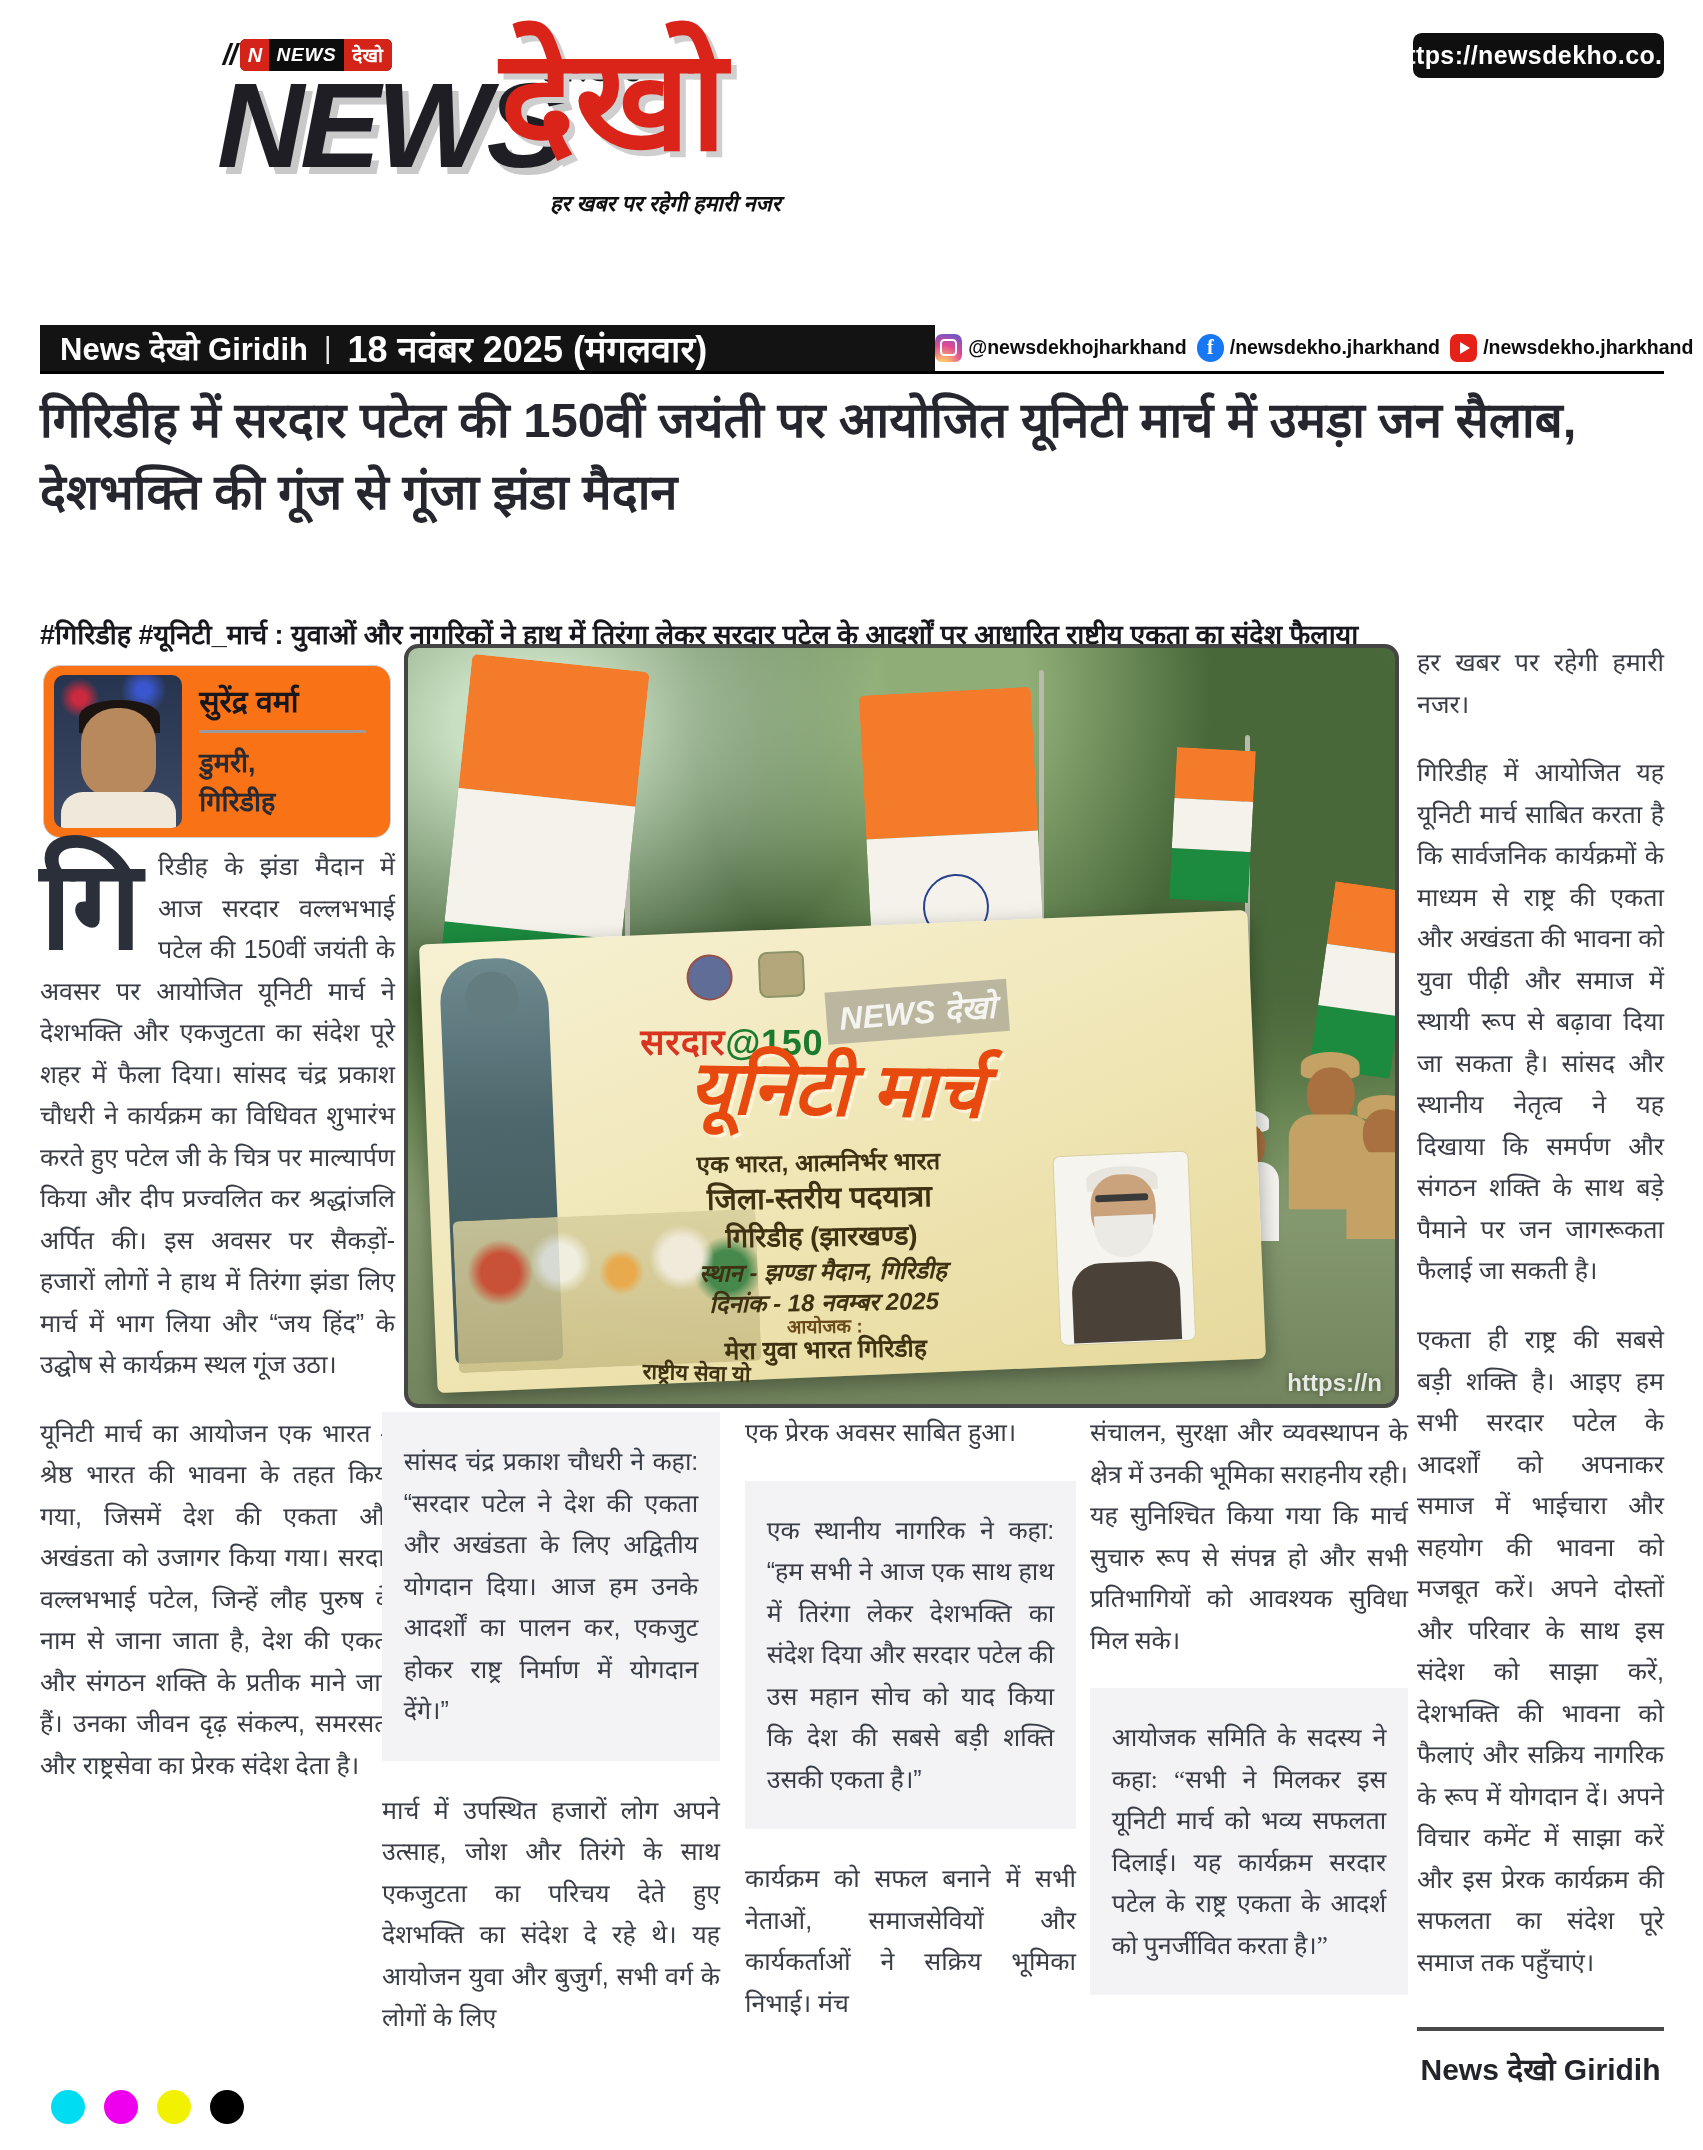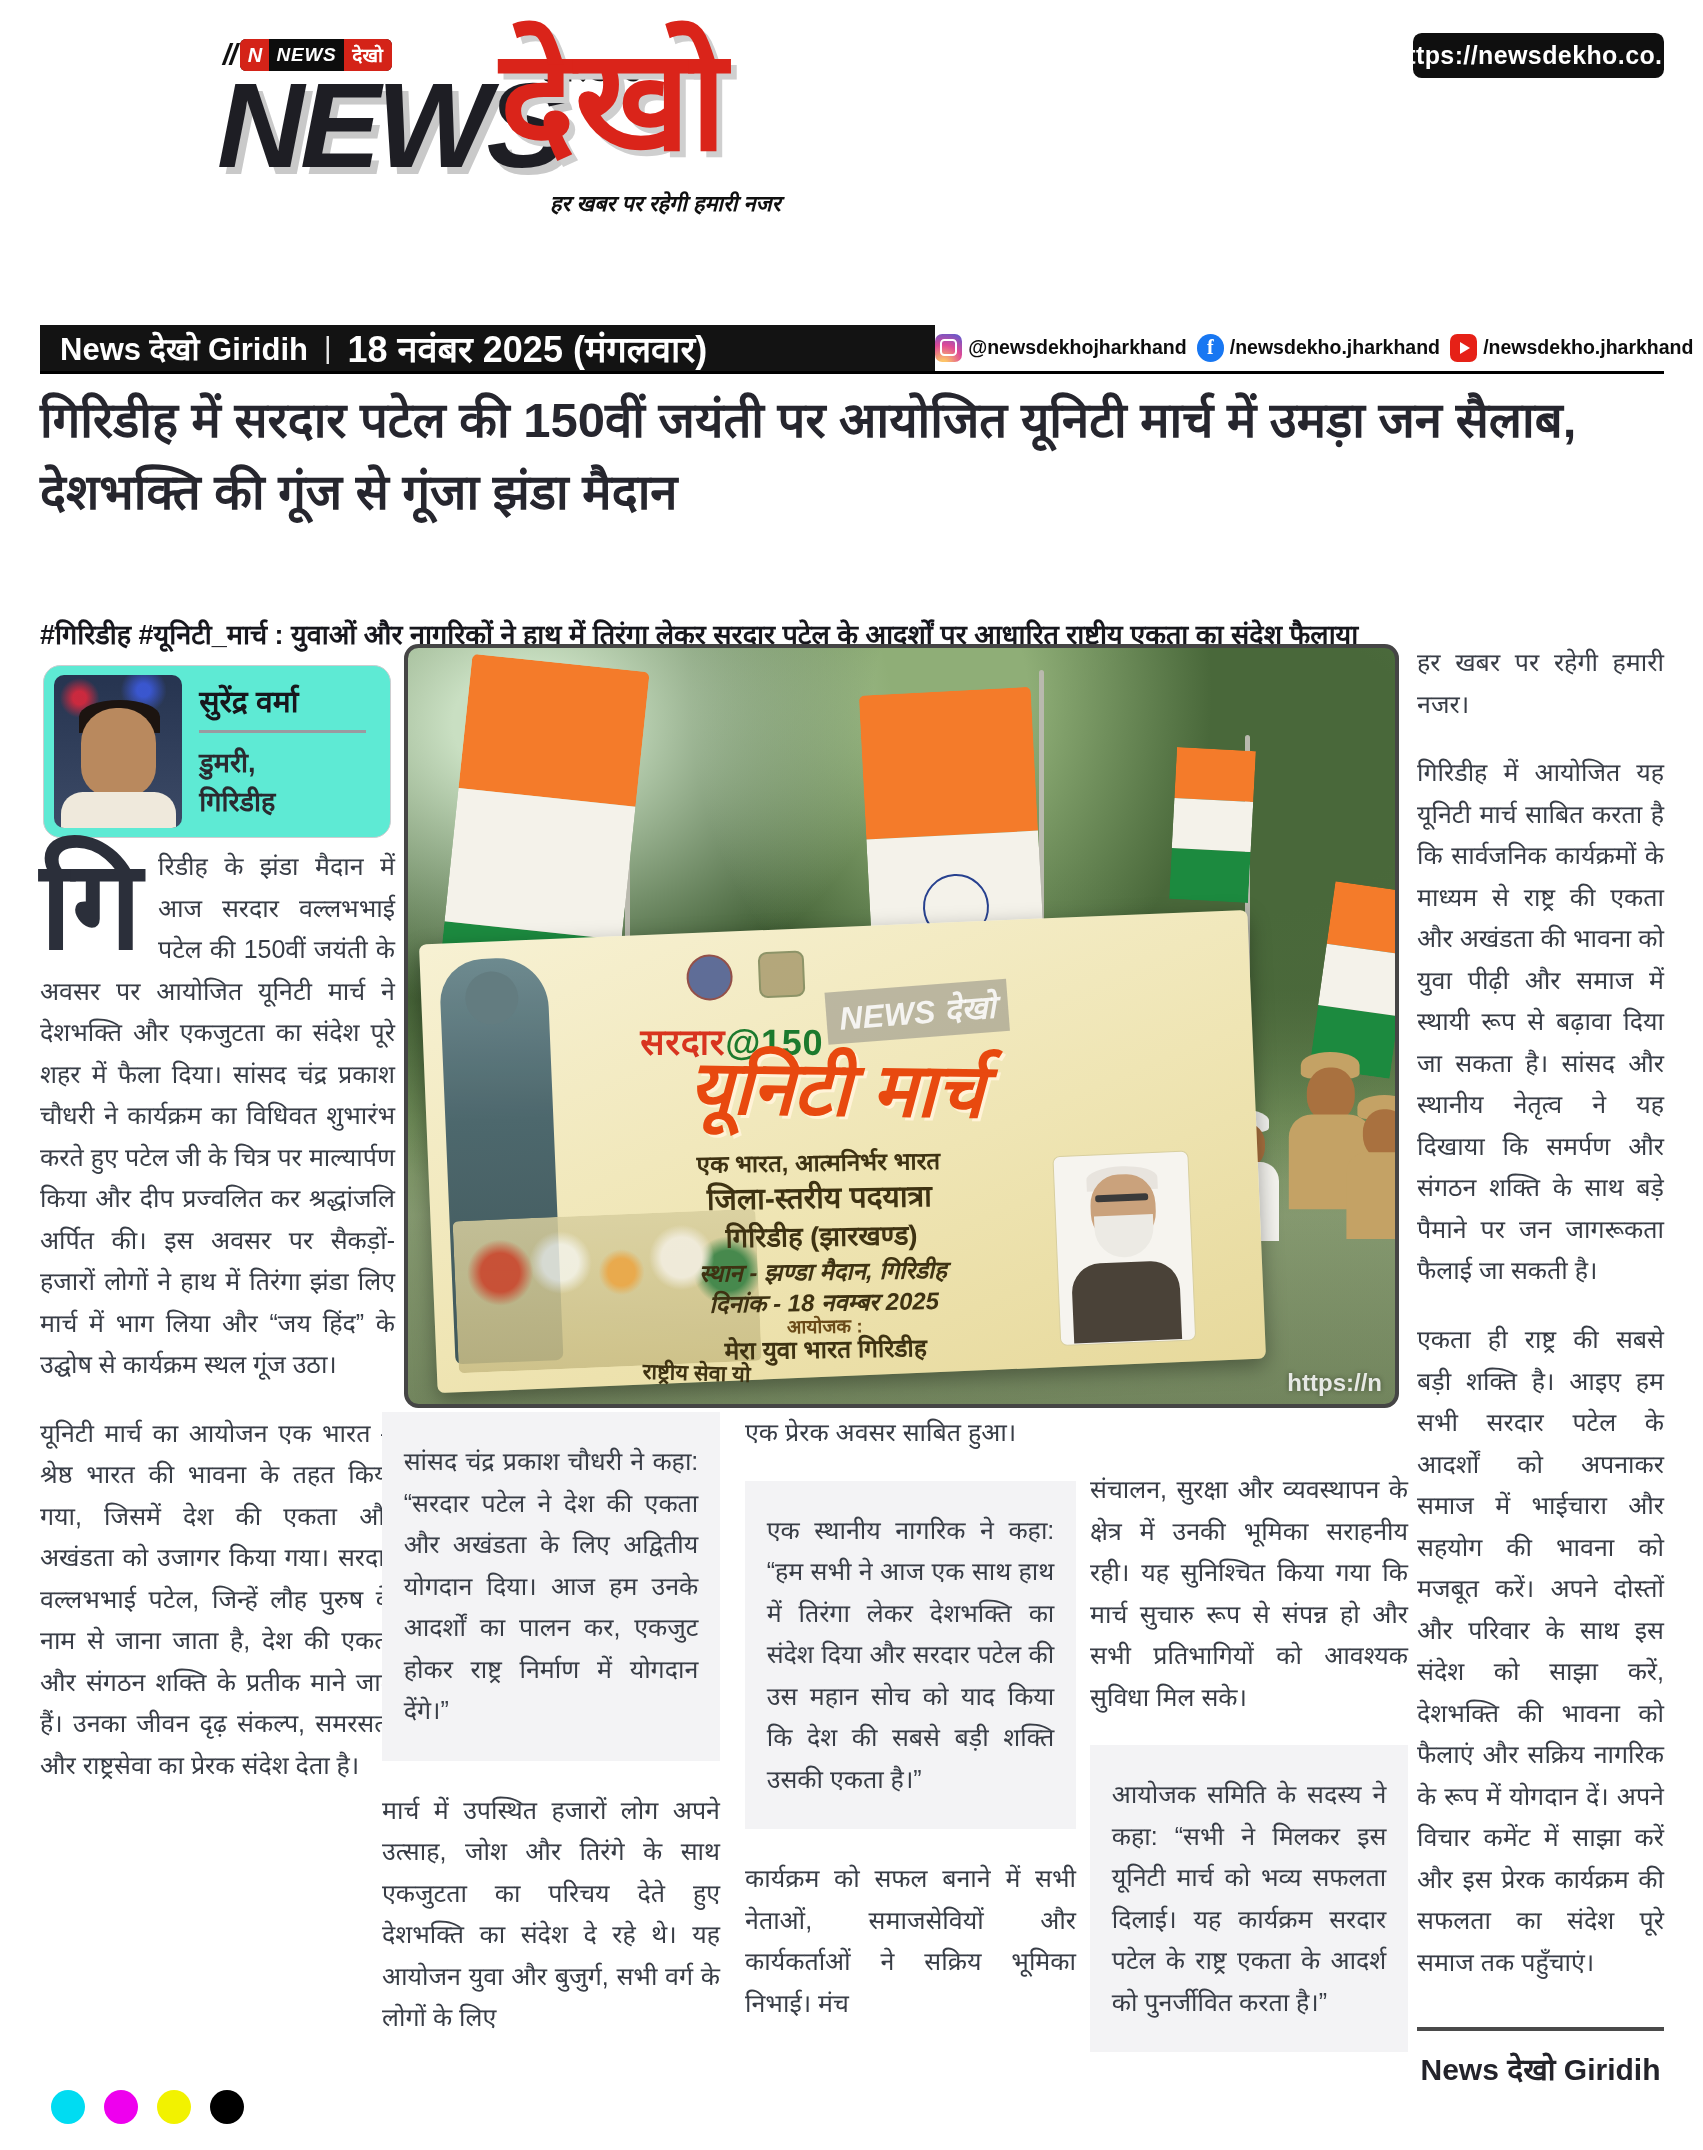--- a/index.html
+++ b/index.html
@@ -64,21 +64,21 @@
     font-size:49px;line-height:1.47;font-weight:800;color:#26262e;
     letter-spacing:0px;
   }
   .subheadline{
     position:absolute;left:40px;top:615px;width:1625px;
     font-size:27px;font-weight:700;color:#17171d;
   }
   
   .reporter-box{
     position:absolute;left:43px;top:665px;width:348px;height:173px;
-    background:#5eead4;border:1.4px solid #cdcdd0;border-radius:17.3px;
+    background:#f97316;border:1.4px solid #cdcdd0;border-radius:17.3px;
     display:flex;align-items:center;gap:17.3px;padding:7.2px 10px;box-sizing:border-box;
   }
   .reporter-photo{
     width:128px;height:153px;border-radius:10px;flex:0 0 auto;position:relative;overflow:hidden;
     background:
       radial-gradient(circle at 20% 15%,rgba(220,40,60,.9) 0 4%,transparent 12%),
       radial-gradient(circle at 70% 10%,rgba(60,90,220,.9) 0 4%,transparent 14%),
       radial-gradient(circle at 45% 25%,rgba(220,60,160,.7) 0 3%,transparent 10%),
       linear-gradient(#263450,#3c4a66);
   }
@@ -174,21 +174,21 @@
   .photo-watermark{
     position:absolute;right:13px;bottom:7.2px;color:rgba(255,255,255,.85);font-size:24px;font-weight:600;
     text-shadow:0 0 5.8px rgba(0,0,0,.4);
   }
   
   .body-text{font-size:25px;line-height:1.66;text-align:justify;color:#383d46;}
   .col{position:absolute;}
   .col1{left:40px;top:846px;width:355px;}
   .col2{left:382px;top:1412px;width:338px;}
   .col3{left:745px;top:1412px;width:331px;}
-  .col4{left:1090px;top:1469px;width:318px;}
+  .col4{left:1090px;top:1412px;width:318px;font-family:Liberation Serif, serif;}
   .col5{left:1417px;top:642px;width:247px;}
   .para{margin:0 0 27.4px 0;}
   .dropcap{
     float:left;font-size:124px;line-height:.8;font-weight:700;color:#2b2f3a;
     padding:10px 16px 0 0;
   }
   .quote-box{background:#f3f3f5;padding:29px 21.7px;margin:0 0 29px 0;}
   .quote-box p{margin:0;}
   
   .footer{position:absolute;left:1417px;top:2027px;width:247px;}

